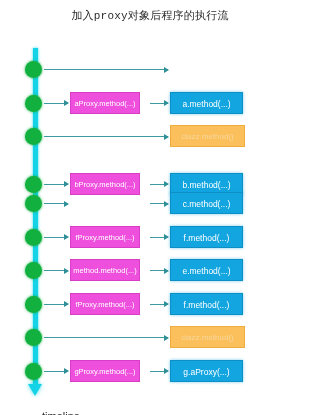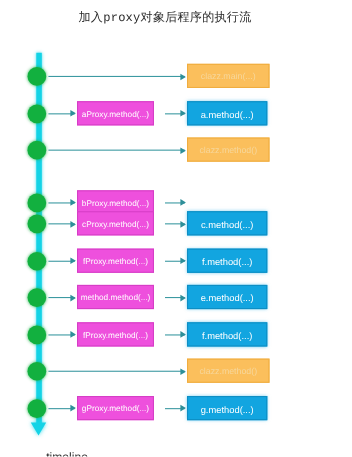--- a/index.html
+++ b/index.html
@@ -150,44 +150,43 @@
   <div class="title">加入proxy对象后程序的执行流</div>
 
   <div class="timeline-axis"></div>
   <div class="timeline-arrow"></div>
   <div class="timeline-label">timeline</div>
 
   <div id="rows-host">
       <div class="row" style="top: 58px;">
         <div class="node"></div>
         <div class="conn conn-node-target"></div>
-        <div class="box box-clazz">clazz.main(...)</div>
       </div>
       <div class="row" style="top: 91.5px;">
         <div class="node"></div>
         <div class="conn conn-node-proxy"></div>
         <div class="box box-proxy">aProxy.method(...)</div>
         <div class="conn conn-proxy-target"></div>
         <div class="box box-target">a.method(...)</div>
       </div>
       <div class="row" style="top: 125px;">
         <div class="node"></div>
         <div class="conn conn-node-target"></div>
         <div class="box box-clazz">clazz.method()</div>
       </div>
       <div class="row" style="top: 158.5px; margin-top: 14px;">
         <div class="node"></div>
         <div class="conn conn-node-proxy"></div>
         <div class="box box-proxy">bProxy.method(...)</div>
         <div class="conn conn-proxy-target"></div>
+        <div class="box box-target">b.method(...)</div>
       </div>
       <div class="row" style="top: 192px;">
         <div class="node"></div>
         <div class="conn conn-node-proxy"></div>
-        <div class="box box-proxy">cProxy.method(...)</div>
         <div class="conn conn-proxy-target"></div>
         <div class="box box-target">c.method(...)</div>
       </div>
       <div class="row" style="top: 225.5px;">
         <div class="node"></div>
         <div class="conn conn-node-proxy"></div>
         <div class="box box-proxy">fProxy.method(...)</div>
         <div class="conn conn-proxy-target"></div>
         <div class="box box-target">f.method(...)</div>
       </div>
@@ -208,16 +207,16 @@
       <div class="row" style="top: 326px;">
         <div class="node"></div>
         <div class="conn conn-node-target"></div>
         <div class="box box-clazz">clazz.method()</div>
       </div>
       <div class="row" style="top: 359.5px; padding-left: 29px;">
         <div class="node"></div>
         <div class="conn conn-node-proxy"></div>
         <div class="box box-proxy">gProxy.method(...)</div>
         <div class="conn conn-proxy-target"></div>
-        <div class="box box-target">g.method(...)</div>
+        <div class="box box-target">g.aProxy(...)</div>
       </div>
     </div>
 </div>
 
 </body></html>

